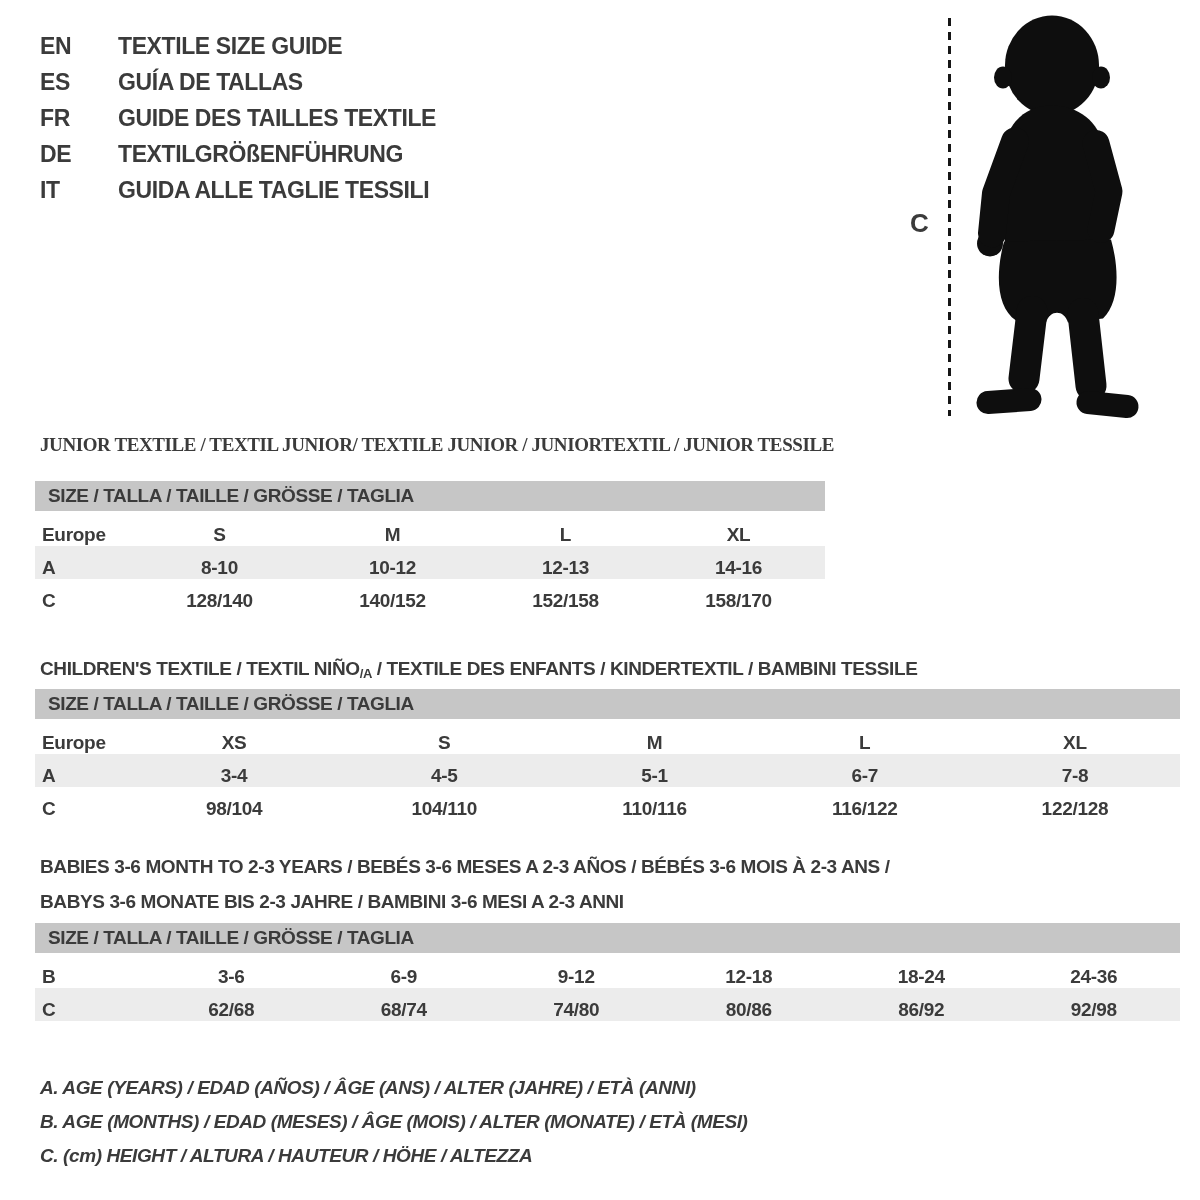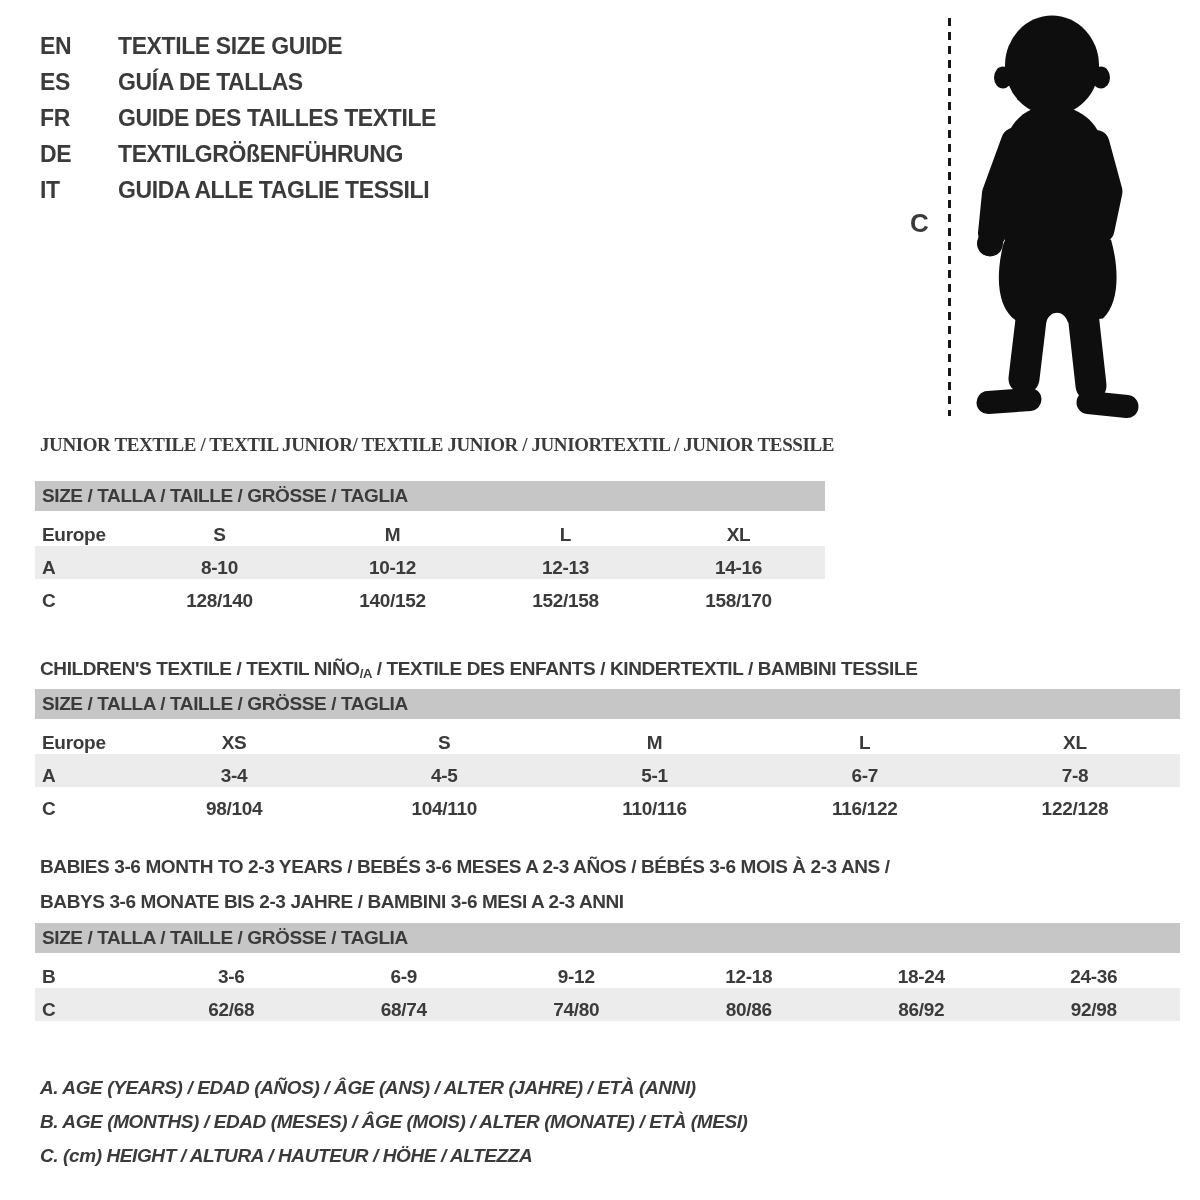--- a/index.html
+++ b/index.html
@@ -31,21 +31,21 @@
   .t3-title{top:849px;line-height:35px;}
   .subsm{font-size:13px;vertical-align:-3px;}
 
   .tbl{position:absolute;left:35px;}
   .t1{top:481px;width:790px;}
   .t2{top:689px;width:1145px;}
   .t3{top:923px;width:1145px;}
 
   .bar{
     height:30px;background:#c6c6c6;display:flex;align-items:center;
-    padding-left:7px;font-weight:700;font-size:19px;letter-spacing:-0.4px;
+    padding-left:13px;font-weight:700;font-size:19px;letter-spacing:-0.4px;
     margin-bottom:2px;box-sizing:border-box;
   }
   .trow{display:flex;height:33px;align-items:flex-end;font-weight:700;font-size:19px;letter-spacing:-0.3px;}
   .trow.shaded{background:#ececec;}
   .lcell{padding-left:7px;box-sizing:border-box;}
   .t1 .lcell{width:98px;}
   .t2 .lcell{width:94px;}
   .t3 .lcell{width:110px;}
   .dcell{flex:1;text-align:center;}
 

